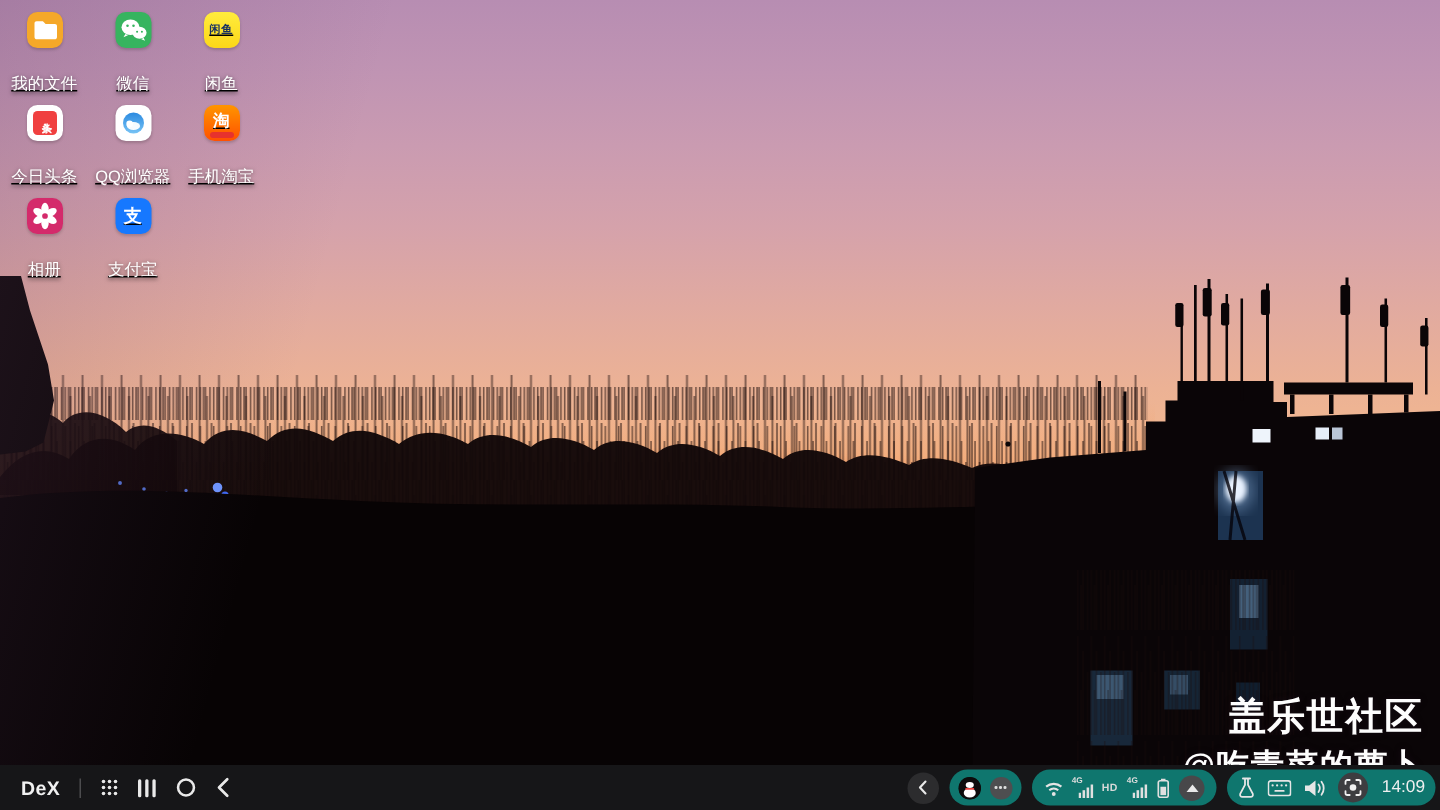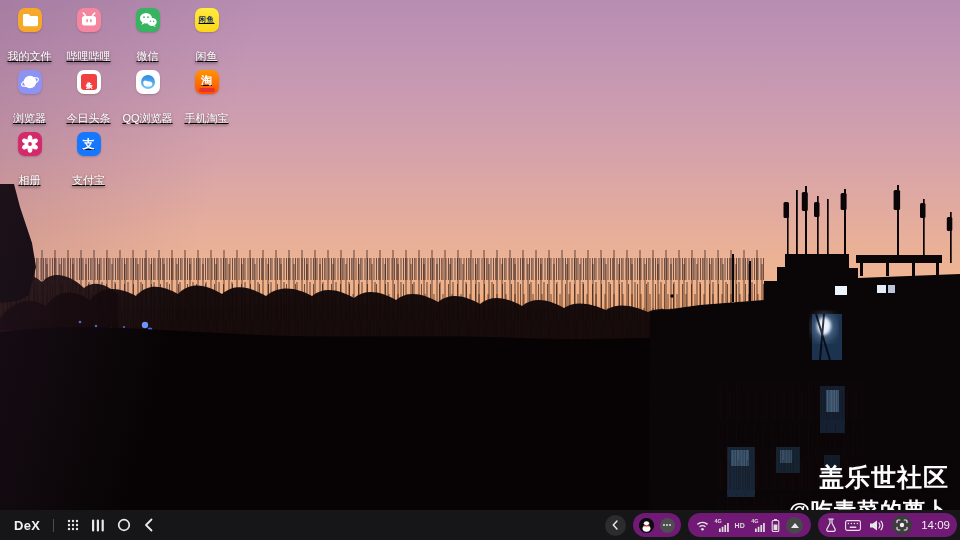--- a/index.html
+++ b/index.html
@@ -52,21 +52,21 @@
   
   .taskbar{position:absolute;left:0;bottom:0;width:100%;height:30px;background:#161618;
            display:flex;align-items:center;justify-content:space-between;z-index:10;}
   .tbl{display:flex;align-items:center;gap:13px;margin-left:14px;}
   .dex{font-weight:700;font-size:13px;color:#f1f1f1;letter-spacing:.3px;}
   .tbdiv{width:1px;height:13px;background:#4c4c4e;}
   .navbtn{display:flex;align-items:center;justify-content:center;height:20px;}
   .tbr{display:flex;align-items:center;gap:7px;margin-right:3px;}
   .cbtn{width:21px;height:21px;border-radius:50%;background:#2c2c2e;
         display:flex;align-items:center;justify-content:center;}
-  .pill{height:24px;border-radius:12px;background:#701a75;display:flex;align-items:center;
+  .pill{height:24px;border-radius:12px;background:#0f766e;display:flex;align-items:center;
         padding:0 6px;gap:6px;}
   .pill.status{padding:0 8px;gap:6px;}
   .pill.cluster{padding:0 7px;gap:8px;}
   .qqapp{width:15px;height:15px;border-radius:50%;background:#0d0d0d;overflow:hidden;
          display:flex;align-items:center;justify-content:center;}
   .more{width:15px;height:15px;border-radius:50%;background:#4e4e50;
         display:flex;align-items:center;justify-content:center;gap:1.5px;}
   .more i{width:1.8px;height:1.8px;border-radius:50%;background:#ddd;}
   .hd{font-size:7px;font-weight:700;color:#d9d9d9;letter-spacing:.3px;}
   .sig{position:relative;width:14px;height:13px;}
@@ -191,31 +191,20 @@
     <div class="icon-row">
       <div class="app">
         <div class="ic ic-myfiles">
           <svg width="24" height="24">
               <path d="M5,7.5 c0,-0.8 0.6,-1.4 1.4,-1.4 h4.2 l1.8,1.9 h6.2 c0.8,0 1.4,0.6 1.4,1.4 v7.2 c0,0.9 -0.7,1.6 -1.6,1.6 H6.6 c-0.9,0 -1.6,-0.7 -1.6,-1.6 Z" fill="#fff"></path>
             </svg>
         </div>
         <div class="lbl">我的文件</div>
       </div>
       <div class="app">
-        <div class="ic ic-bili">
-          <svg width="24" height="24">
-            <path d="M8.5,7.5 L6.3,5 M15.5,7.5 L17.7,5" stroke="#fff" stroke-width="1.5" stroke-linecap="round"></path>
-            <rect x="5" y="8" width="14" height="9.5" rx="2.5" fill="#fff"></rect>
-            <rect x="9.3" y="11" width="1.6" height="3.4" rx="0.8" fill="#f586a0"></rect>
-            <rect x="13.1" y="11" width="1.6" height="3.4" rx="0.8" fill="#f586a0"></rect>
-          </svg>
-        </div>
-        <div class="lbl">哔哩哔哩</div>
-      </div>
-      <div class="app">
         <div class="ic ic-wechat">
           <svg width="24" height="24">
             <ellipse cx="10" cy="10.2" rx="6" ry="5.2" fill="#fff"></ellipse>
             <path d="M6.6,14.6 l-1.3,2.3 l3,-1.4 Z" fill="#fff"></path>
             <circle cx="8" cy="9.2" r="0.85" fill="#36b45f"></circle>
             <circle cx="12" cy="9.2" r="0.85" fill="#36b45f"></circle>
             <ellipse cx="16" cy="13.9" rx="4.7" ry="4" fill="#fff"></ellipse>
             <path d="M18.7,17.2 l1,1.9 l-2.5,-1 Z" fill="#fff"></path>
             <circle cx="14.4" cy="13.2" r="0.7" fill="#36b45f"></circle>
             <circle cx="17.6" cy="13.2" r="0.7" fill="#36b45f"></circle>
@@ -225,29 +214,20 @@
       </div>
       <div class="app">
         <div class="ic ic-xianyu">
           <span class="xy-txt">闲鱼</span>
         </div>
         <div class="lbl">闲鱼</div>
       </div>
     </div>
 
     <div class="icon-row">
-      <div class="app">
-        <div class="ic ic-sbrowser">
-          <svg width="24" height="24">
-            <circle cx="12" cy="12" r="6.2" fill="#fff"></circle>
-            <ellipse cx="12" cy="12" rx="9" ry="3.2" fill="none" stroke="#fff" stroke-width="1.3" opacity="0.95" transform="rotate(-20 12 12)"></ellipse>
-          </svg>
-        </div>
-        <div class="lbl">浏览器</div>
-      </div>
       <div class="app">
         <div class="ic ic-toutiao">
           <svg width="24" height="24">
             <rect x="4" y="4" width="16" height="16" rx="3" fill="#f04040"></rect>
             <text x="12.2" y="6.5" text-anchor="middle" style="writing-mode:vertical-rl;fill:#fff;font-size:6.8px;font-weight:bold;">头条</text>
           </svg>
         </div>
         <div class="lbl">今日头条</div>
       </div>
       <div class="app">

